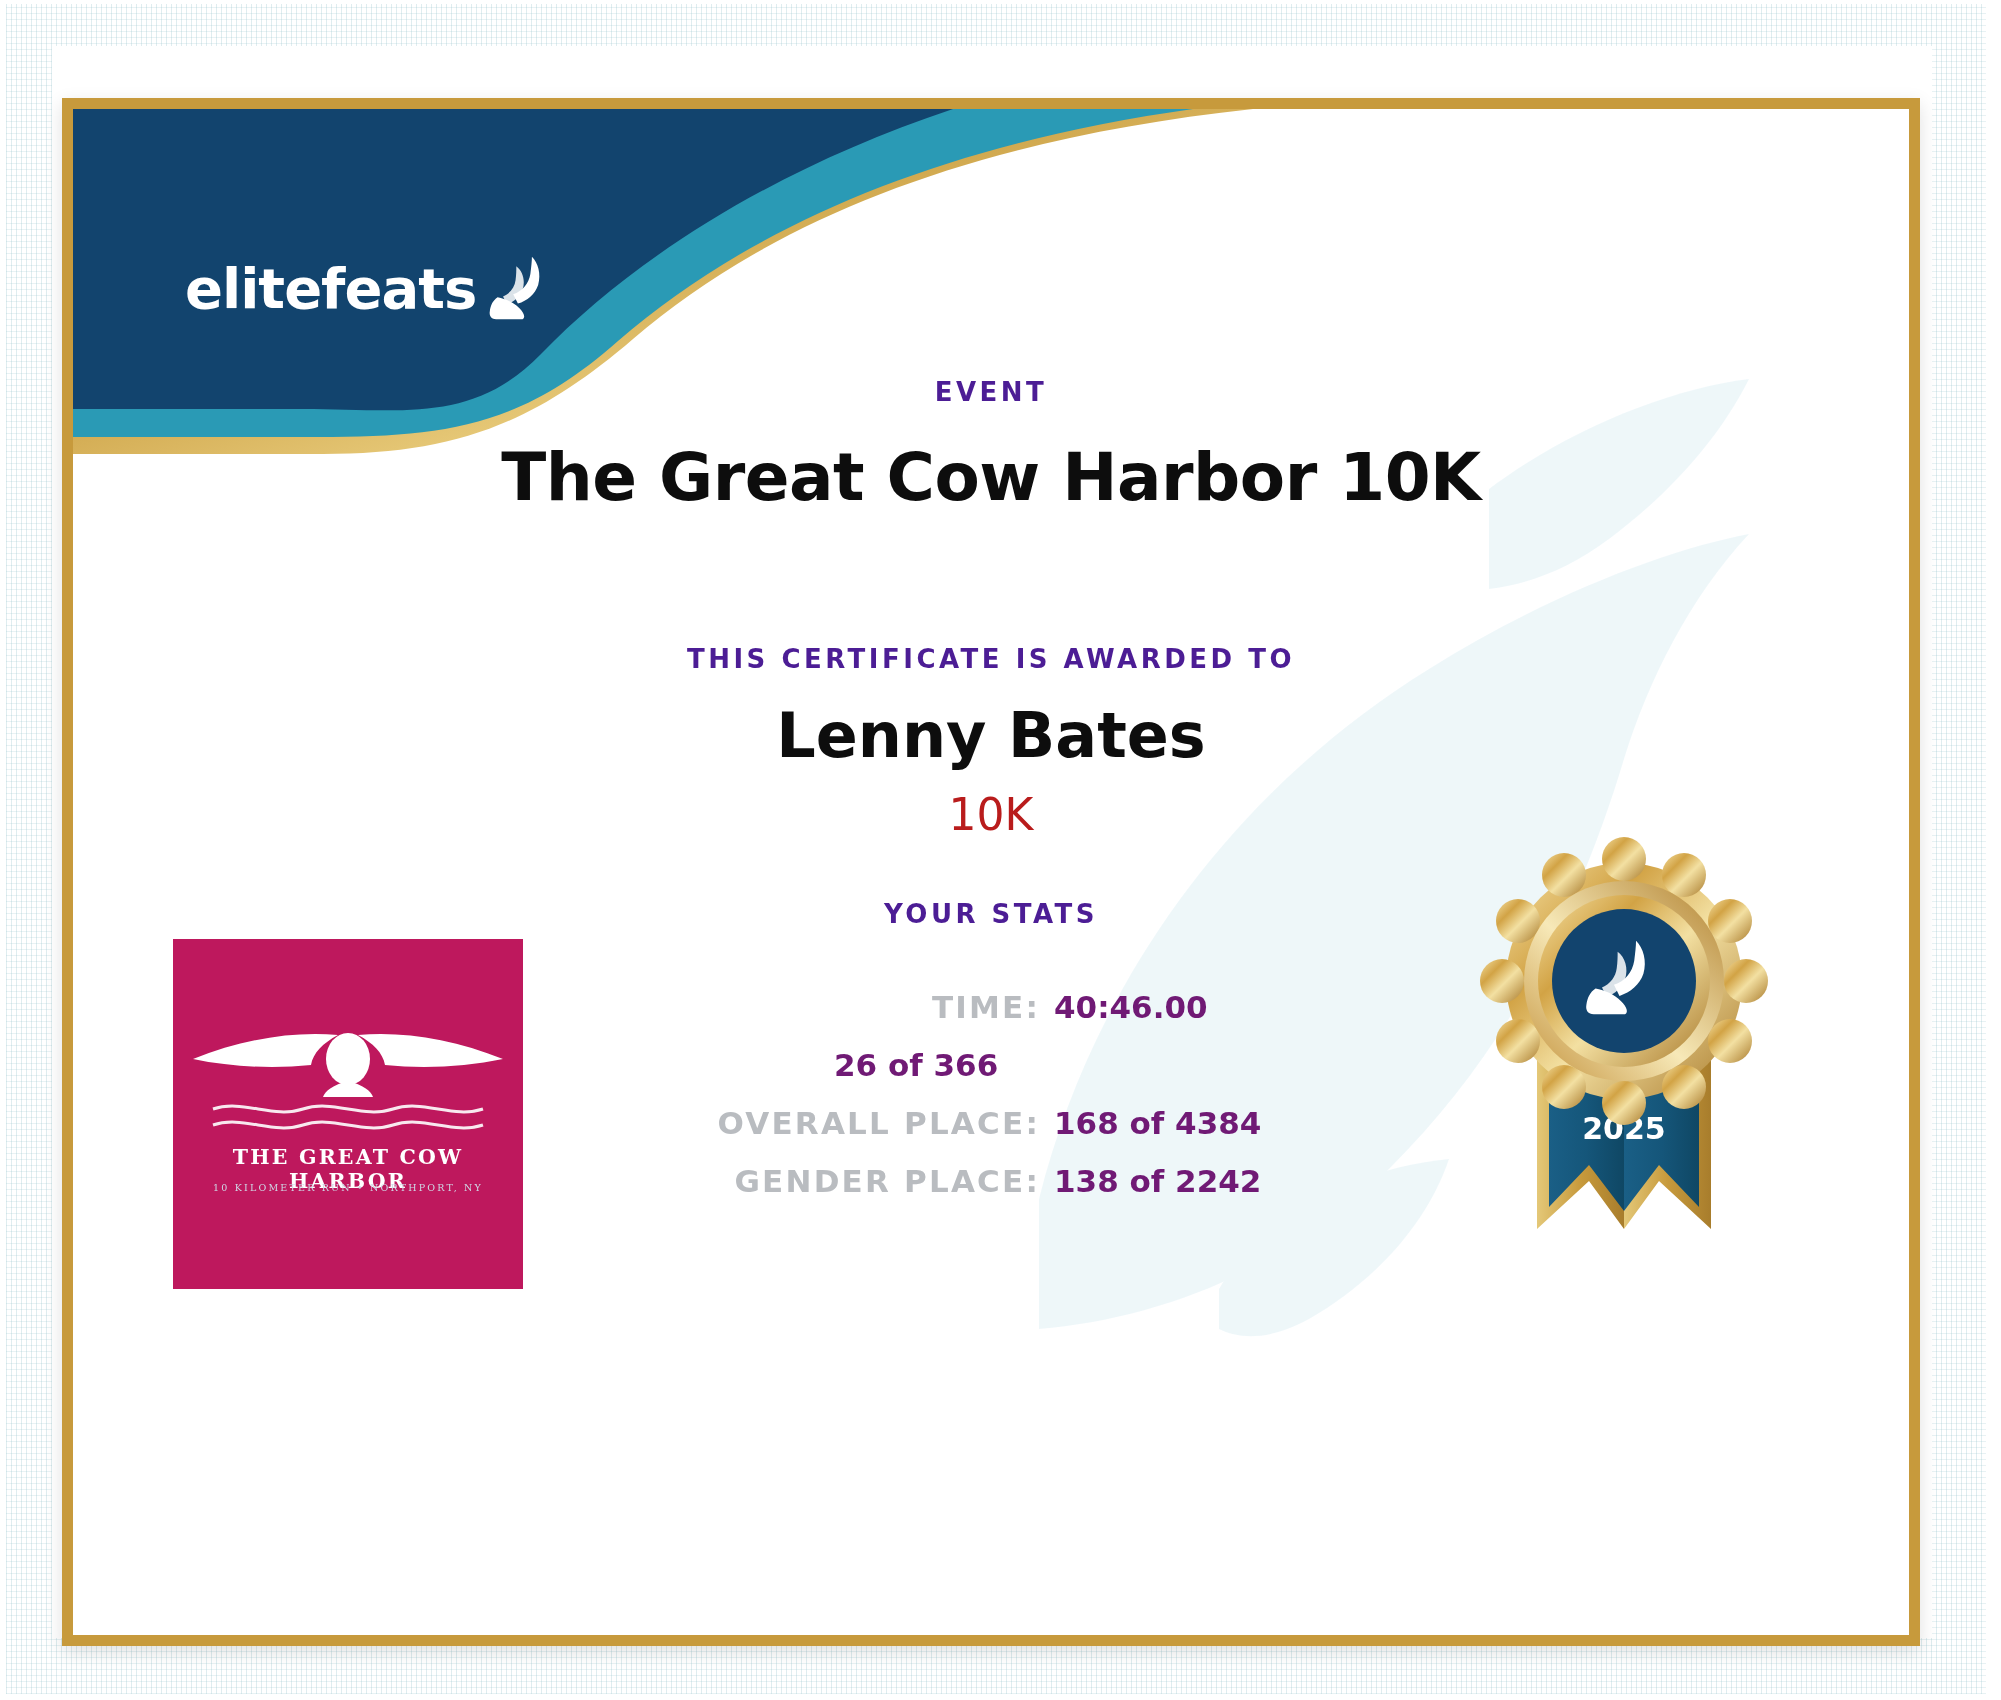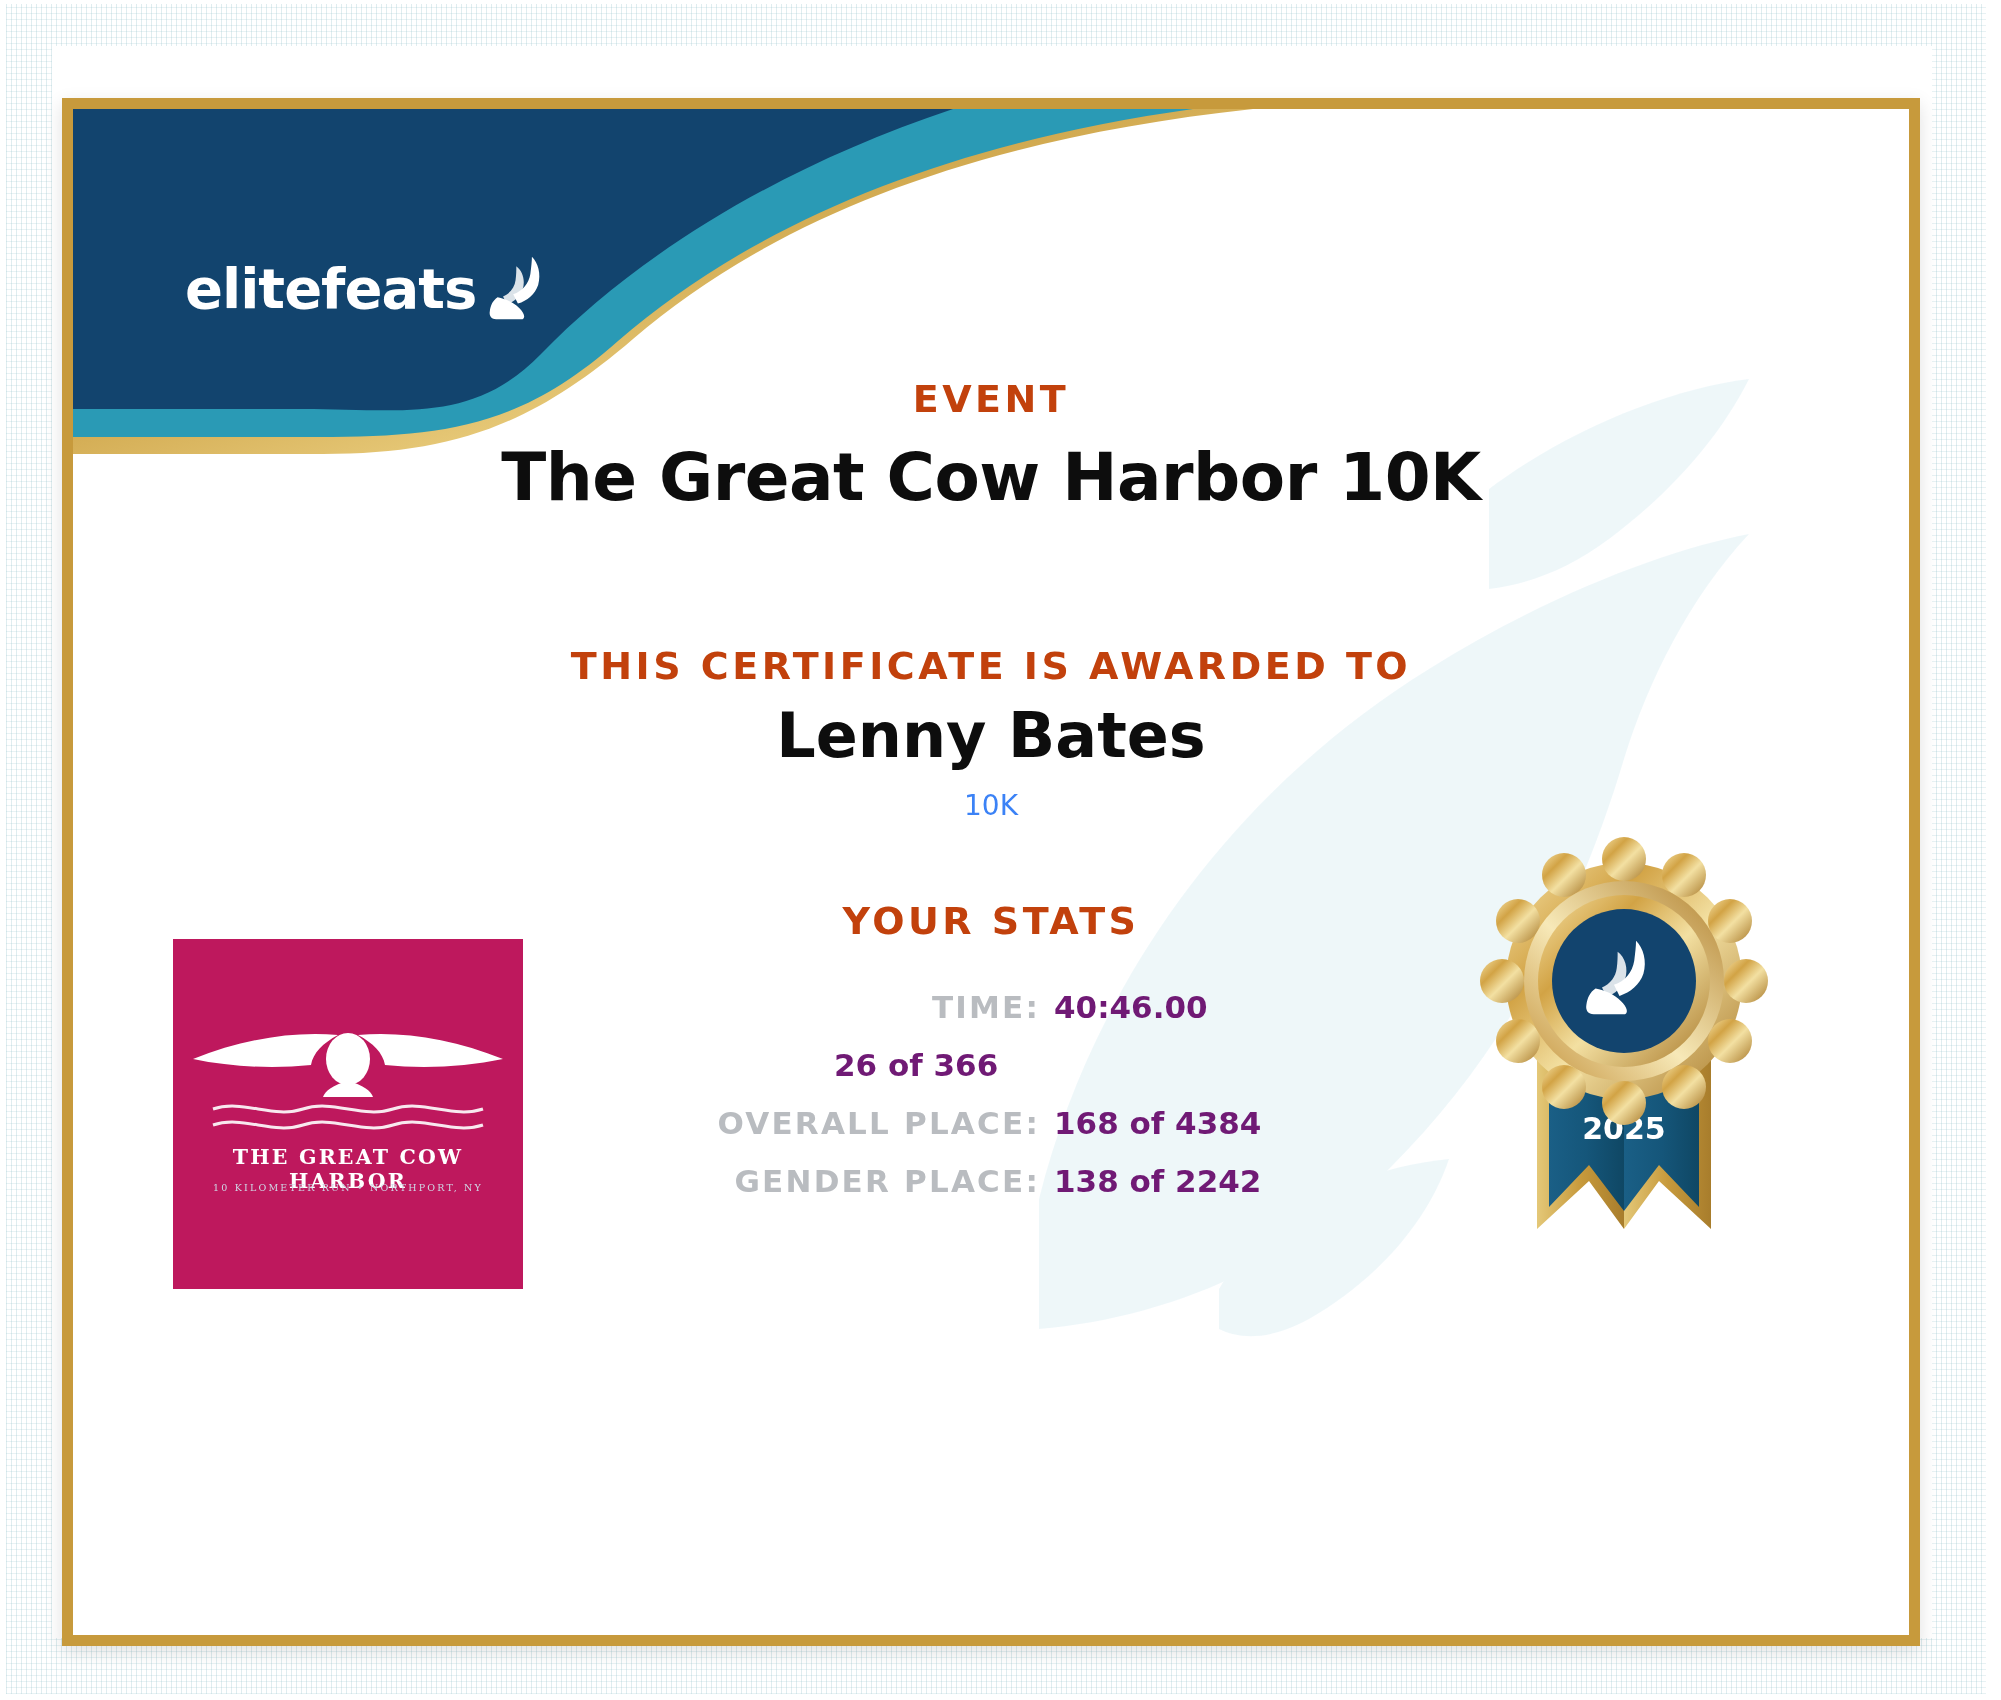--- a/index.html
+++ b/index.html
@@ -98,22 +98,22 @@
 
   
   .content {
     position: absolute;
     left: 0;
     top: 0;
     width: 100%;
     text-align: center;
   }
   .label {
-    color: #c2410c;
-    font-size: 38px;
+    color: #4c1d95;
+    font-size: 26px;
     letter-spacing: 3.5px;
     font-weight: bold;
     font-family: "DejaVu Sans", sans-serif;
   }
   .label-event { position: absolute; left: 0; right: 0; top: 268px; }
   .event-name {
     position: absolute; left: 0; right: 0; top: 330px;
     color: #0d0d0d;
     font-size: 66px;
     font-weight: bold;
@@ -123,22 +123,22 @@
   .label-awarded { position: absolute; left: 0; right: 0; top: 535px; }
   .recipient {
     position: absolute; left: 0; right: 0; top: 590px;
     color: #0d0d0d;
     font-size: 62px;
     font-weight: bold;
     font-family: "DejaVu Sans", sans-serif;
   }
   .distance {
     position: absolute; left: 0; right: 0; top: 680px;
-    color: #3b82f6;
-    font-size: 28px;
+    color: #b91c1c;
+    font-size: 44px;
     font-family: "DejaVu Sans", sans-serif;
   }
   .label-stats { position: absolute; left: 0; right: 0; top: 790px; }
 
   
   .stats {
     position: absolute;
     left: 524px;
     top: 880px;
     width: 760px;

